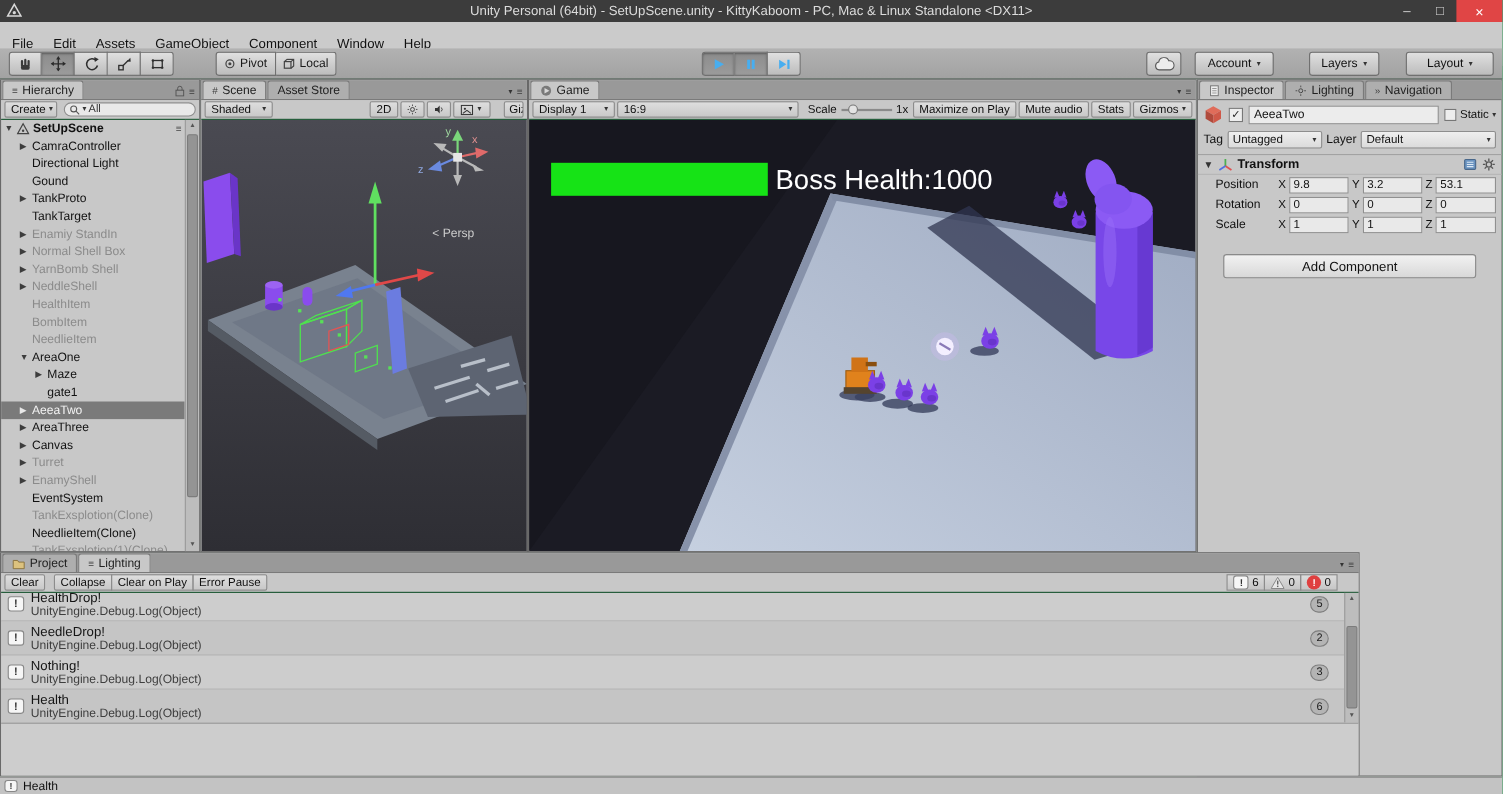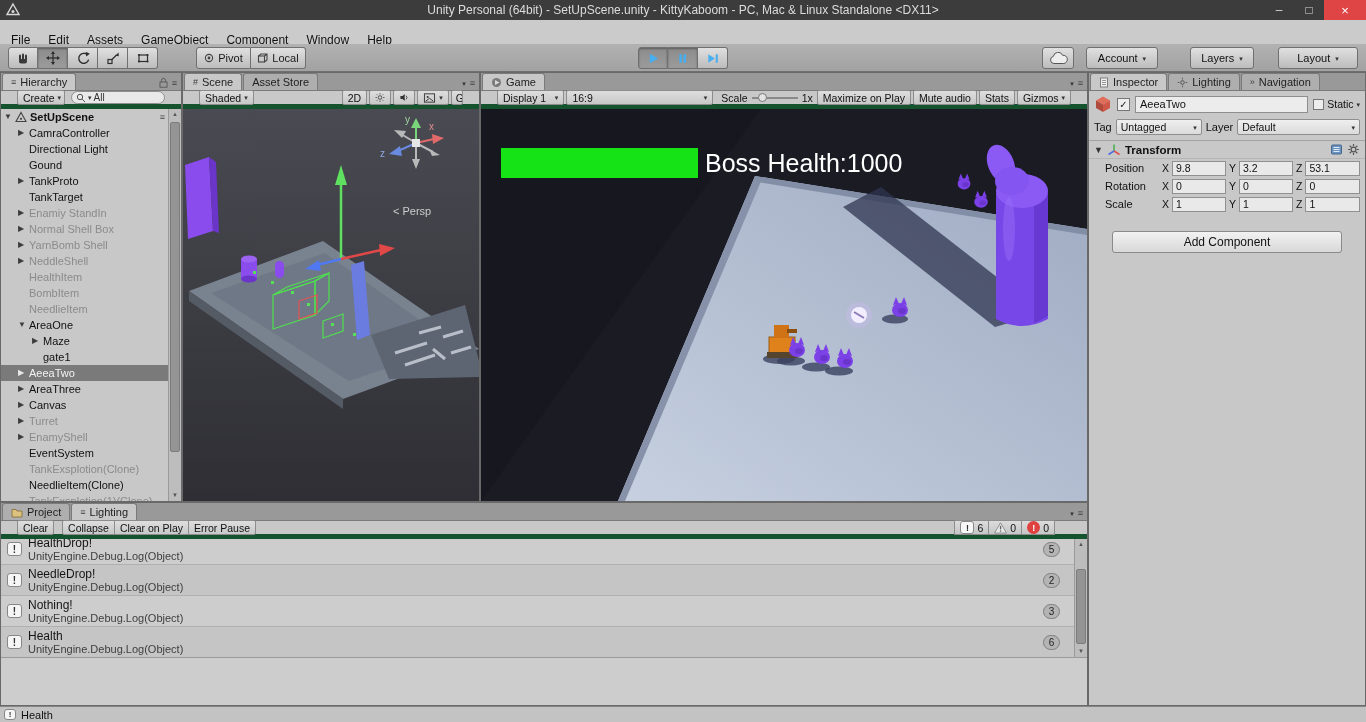--- a/index.html
+++ b/index.html
@@ -34,21 +34,21 @@
   .dd { height:22px; border:1px solid #707070; background:linear-gradient(#e0e0e0,#bcbcbc); border-radius:3px; display:flex; align-items:center; justify-content:center; gap:5px; font-size:11px; padding:0 4px; }
   .caret { font-size:7px; color:#333; line-height:1; }
 
   
   .panel { position:absolute; background:#c8c8c8; border:1px solid #696969; }
   .tabstrip { height:18px; background:#999; display:flex; align-items:flex-end; border-bottom:1px solid #7a7a7a; padding-left:1px; }
   .tab { height:17px; line-height:16px; padding:0 8px; font-size:11px; background:#aeaeae; border:1px solid #7a7a7a; border-bottom:none; border-radius:3px 3px 0 0; margin-right:1px; color:#222; display:flex; align-items:center; gap:4px; white-space:nowrap; }
   .tab.active { background:#c8c8c8; }
   .strip-right { margin-left:auto; display:flex; align-items:center; gap:4px; padding:0 4px 2px 0; color:#333; }
   .strip-glyph { font-size:9px; color:#3c3c3c; }
-  .ptoolbar { height:18px; background:#c8c8c8; border-bottom:5px solid #14532d; display:flex; align-items:center; padding:0 16px; gap:2px; }
+  .ptoolbar { height:18px; background:#c8c8c8; border-bottom:1px solid #14532d; display:flex; align-items:center; padding:0 3px; gap:2px; }
   .pbtn { height:15px; border:1px solid #8c8c8c; background:linear-gradient(#dedede,#c8c8c8); border-radius:2px; display:flex; align-items:center; padding:0 5px; gap:3px; font-size:10.5px; white-space:nowrap; }
 
   
   .hier { left:0; top:72px; width:182px; height:430px; }
   .create-btn { width:48px; }
   .searchpill { margin-left:4px; flex:1; height:13px; border:1px solid #8e8e8e; border-radius:7px; background:#e9e9e9; display:flex; align-items:center; padding:0 4px; gap:2px; font-size:10px; color:#333; }
   .treewrap { position:absolute; top:36px; left:0; right:13px; bottom:0; overflow:hidden; }
   .hrow { height:16px; line-height:16px; display:flex; align-items:center; font-size:11px; white-space:nowrap; overflow:hidden; padding-left:17px; }
   .hrow.root { padding-left:3px; font-weight:bold; }
   .hrow.ind2 { padding-left:31px; }
@@ -101,21 +101,21 @@
   .comp-hdr .spacer { flex:1; }
   .vecrow { height:18px; display:flex; align-items:center; padding:0 5px 0 16px; }
   .vlabel { width:54px; font-size:11px; flex:none; }
   .axis { display:flex; align-items:center; gap:3px; flex:1; margin-left:3px; min-width:0; }
   .axl { font-size:10.5px; flex:none; }
   .axf { flex:1; height:15px; background:#e9e9e9; border:1px solid #909090; font-size:10.5px; padding:0 3px; font-family:inherit; color:#111; min-width:0; }
   .addcomp-row { display:flex; justify-content:center; margin-top:18px; }
   .addcomp { width:230px; height:22px; border:1px solid #8a8a8a; border-radius:3px; background:linear-gradient(#f2f2f2,#d8d8d8); font-size:12px; display:flex; align-items:center; justify-content:center; }
 
   
-  .console { left:0; top:502px; width:1088px; height:204px; }
+  .console { left:0; top:502px; width:1236px; height:204px; }
   .cgroup { display:flex; margin-left:6px; }
   .cgroup .pbtn { border-radius:0; margin-left:-1px; }
   .cgroup .pbtn:first-child { border-radius:2px 0 0 2px; margin-left:0; }
   .cgroup .pbtn:last-child { border-radius:0 2px 2px 0; }
   .ccounts { margin-left:auto; display:flex; margin-right:16px; }
   .countbtn { height:15px; border:1px solid #8c8c8c; background:linear-gradient(#dcdcdc,#c6c6c6); display:flex; align-items:center; gap:3px; padding:0 5px; font-size:10.5px; margin-left:-1px; }
   .info-bubble { width:14px; height:13px; border-radius:3px; background:#f6f6f6; border:1px solid #888; color:#333; font-weight:bold; font-size:9px; display:flex; align-items:center; justify-content:center; flex:none; }
   .err-dot { width:13px; height:13px; border-radius:50%; background:#df4040; color:#fff; font-weight:bold; font-size:9px; display:flex; align-items:center; justify-content:center; flex:none; }
   .clistwrap { position:absolute; top:36px; left:0; right:13px; height:120px; overflow:hidden; }
   .clist { margin-top:-5px; }

